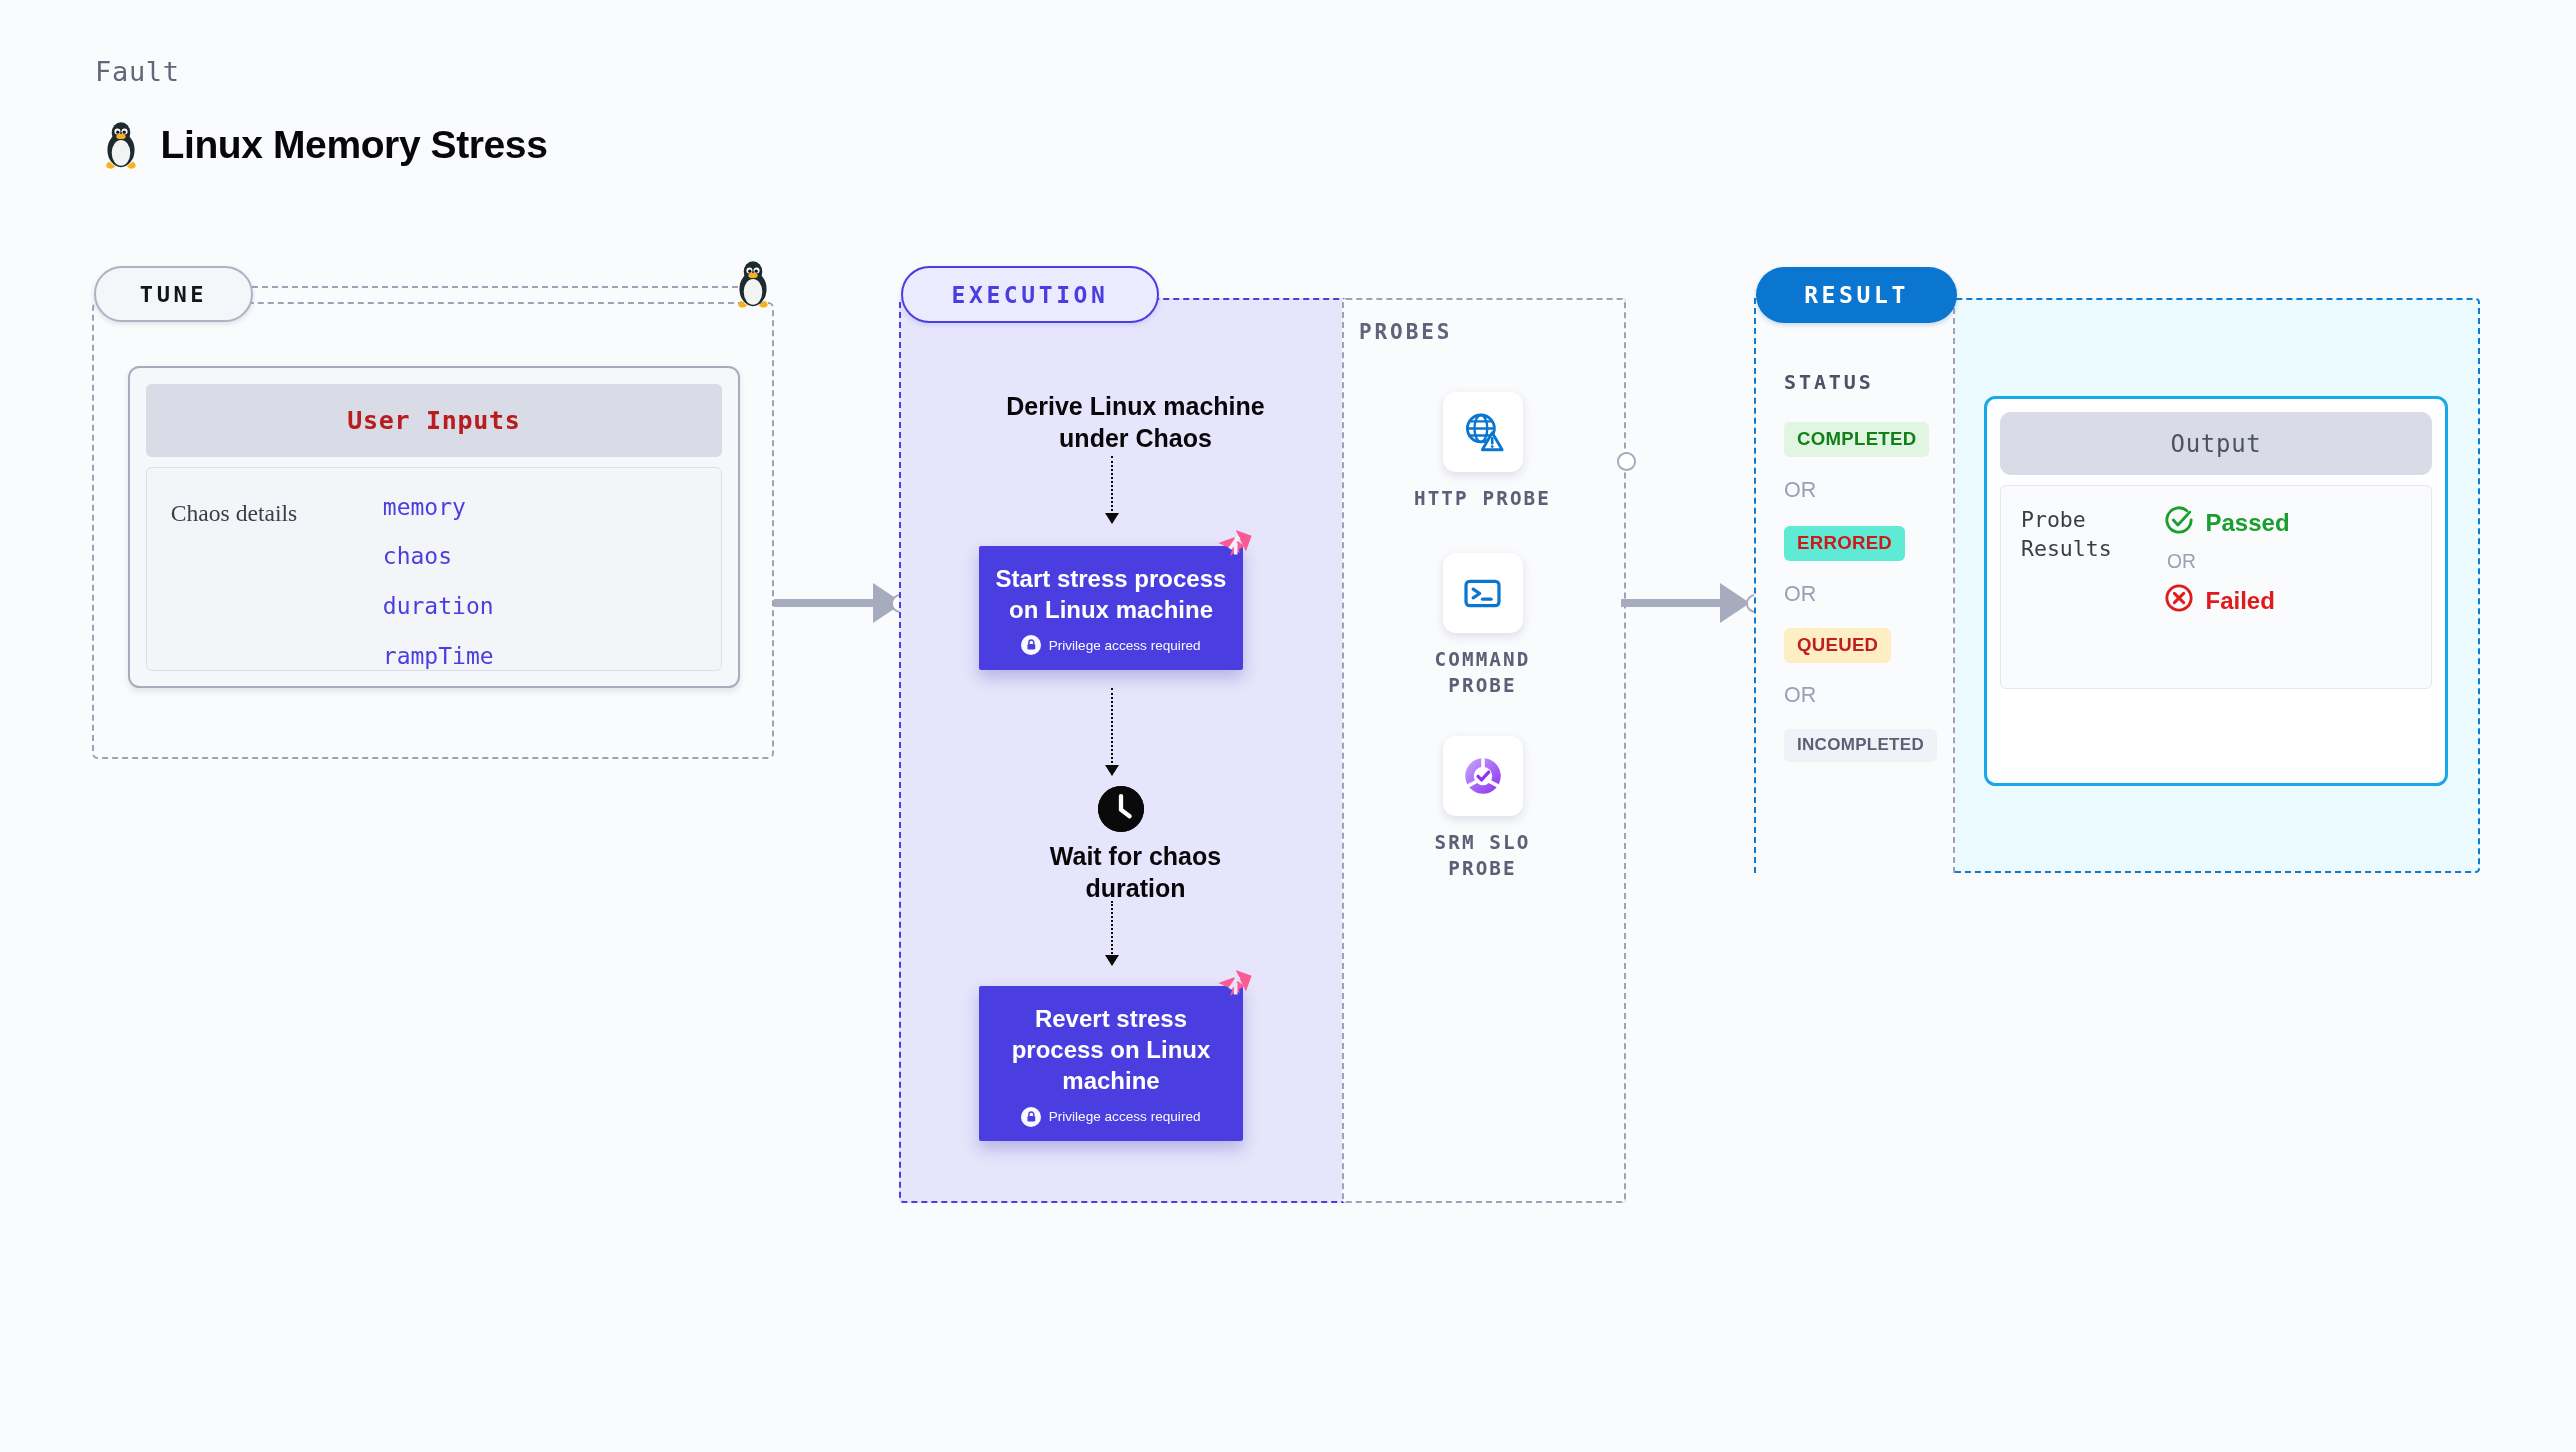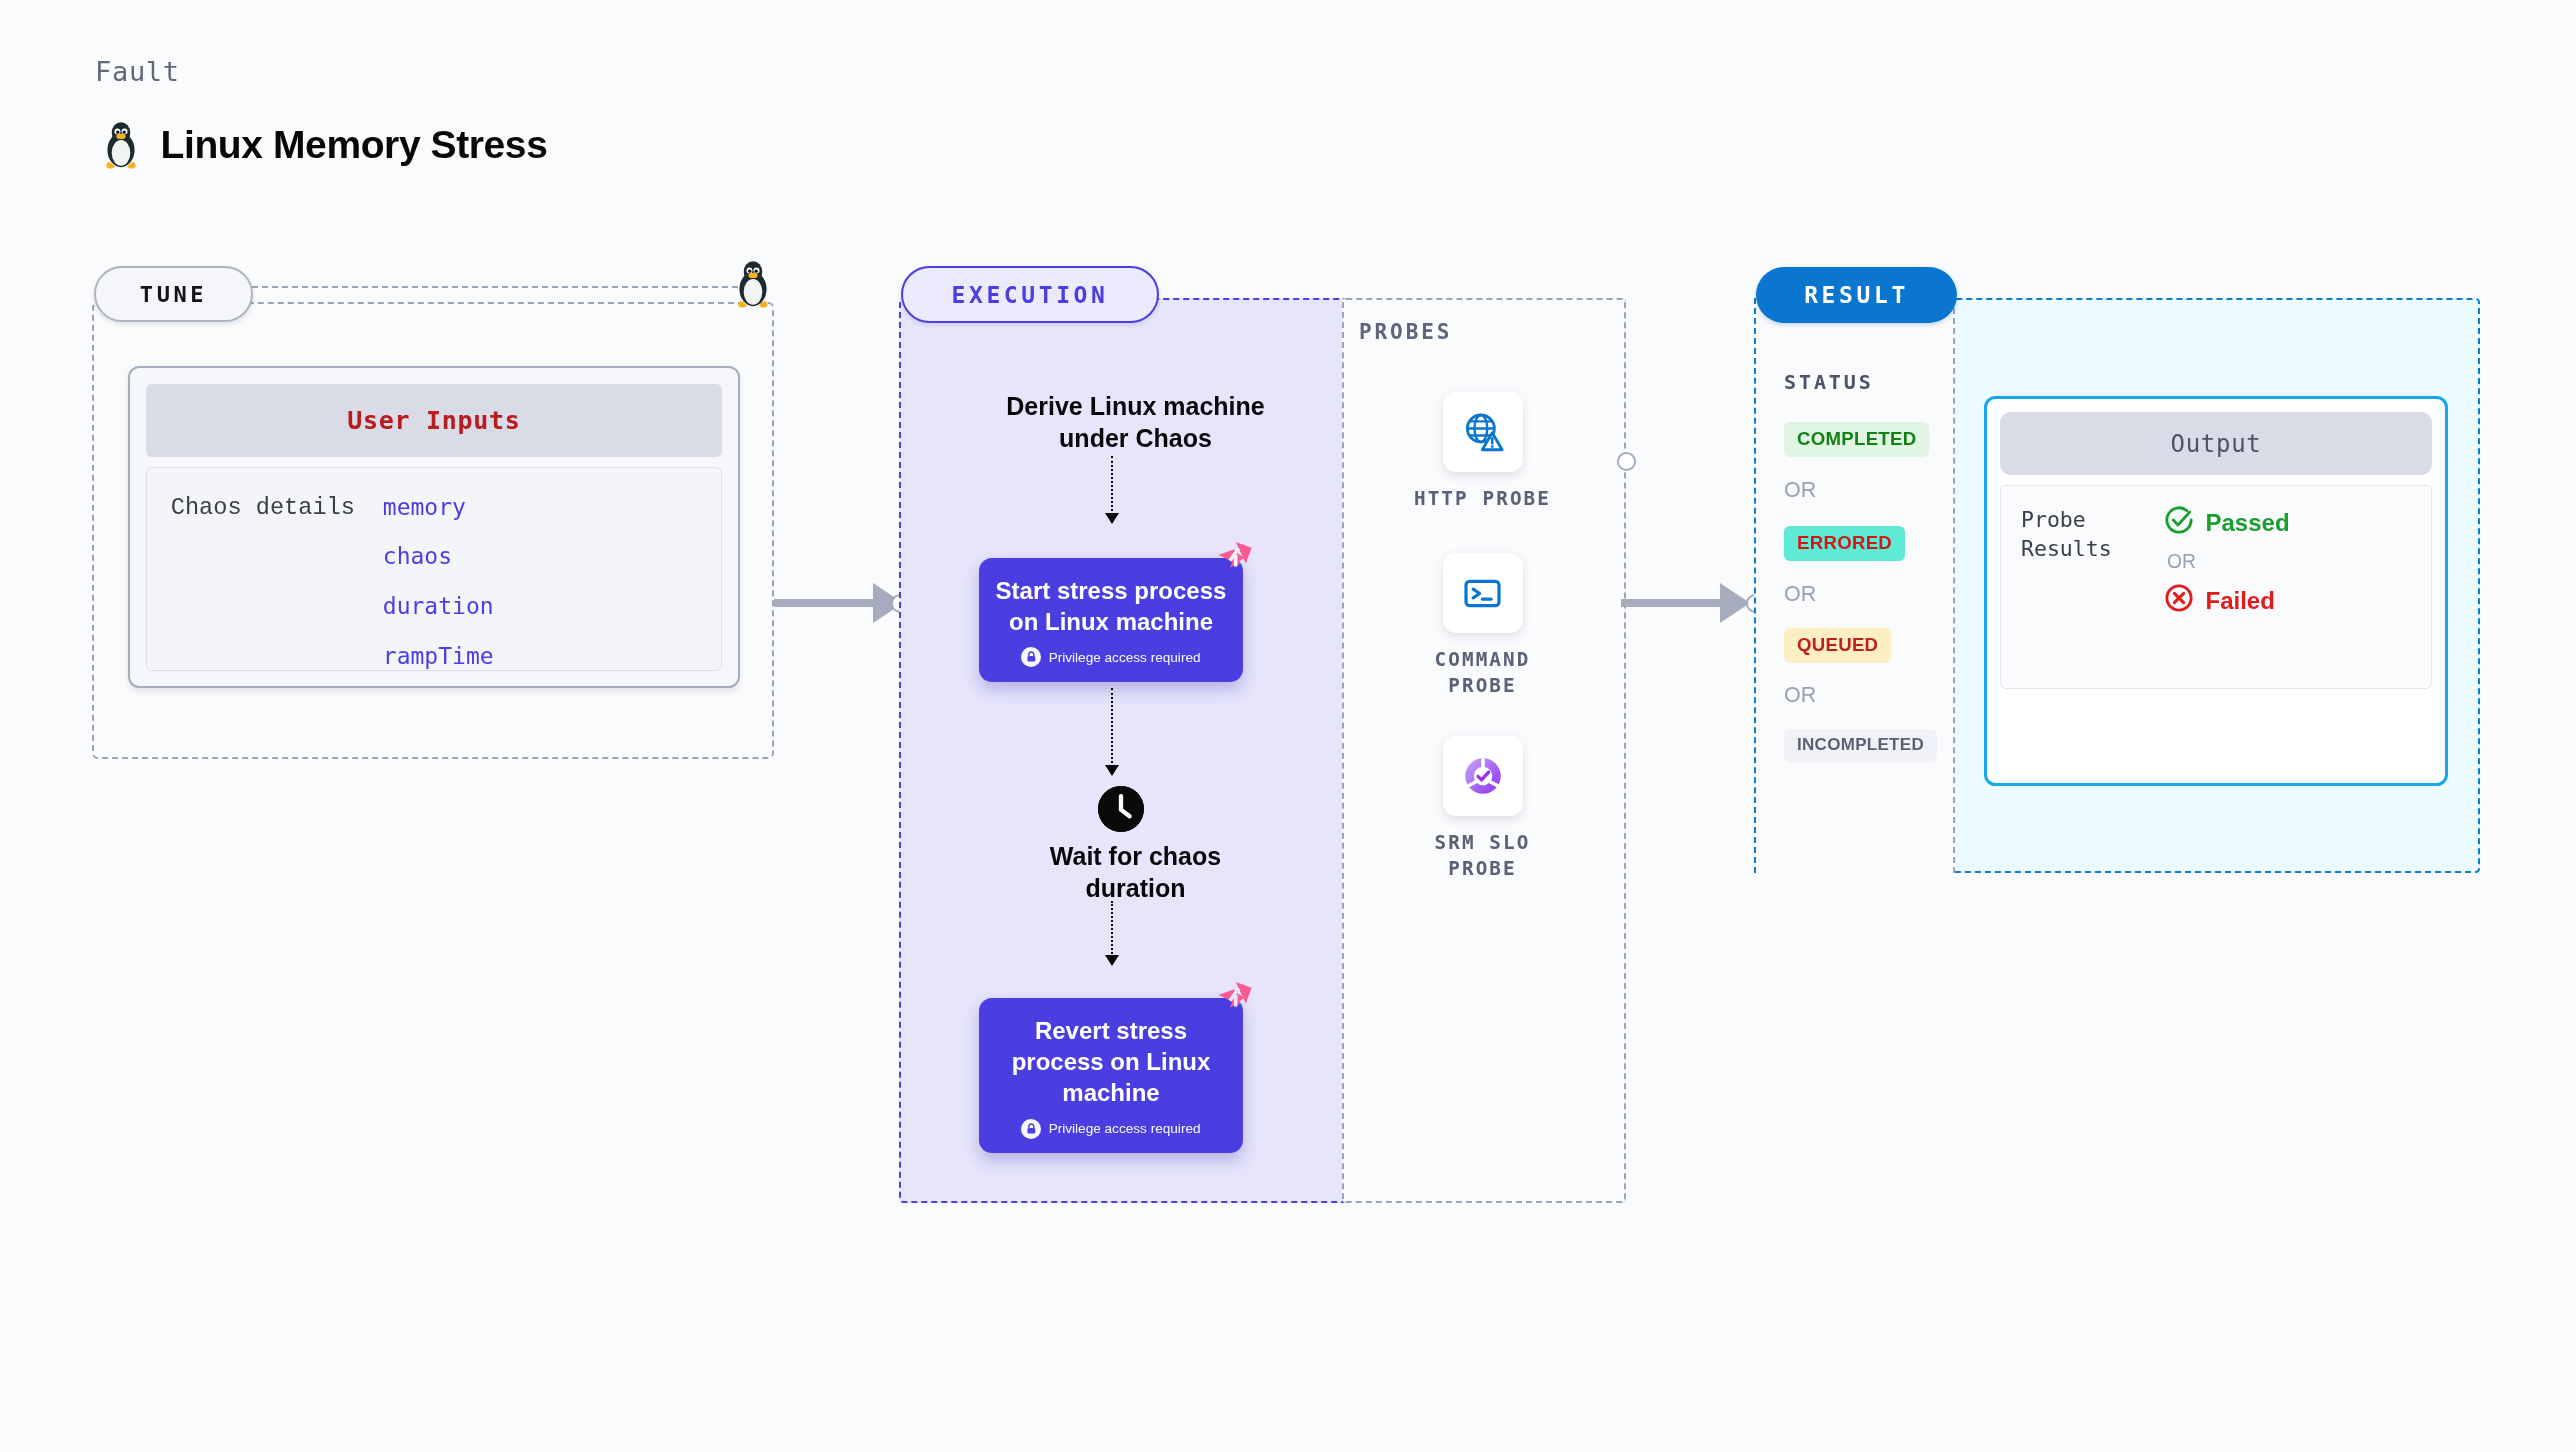--- a/index.html
+++ b/index.html
@@ -60,21 +60,21 @@
     font-family:"DejaVu Sans Mono", monospace; font-size:25px;
     font-weight:700; color:#b91c1c; letter-spacing:0.7px;
   }
   #user-inputs-body {
     margin-top:10px; height:204px; background:#f4f5f9;
     border:1.4px solid #dcdfe9; border-radius:5.7px;
     display:flex; padding:26px 0 0 0;
   }
   #chaos-details-label {
     width:236px; padding-left:24px;
-    font-family:Liberation Mono, monospace; font-size:23.6px; color:#3a3d4a;
+    font-family:Liberation Serif, serif; font-size:23.6px; color:#3a3d4a;margin-top:6px;
   }
   #chaos-params { display:flex; flex-direction:column; gap:23.6px; }
   .chaos-param {
     font-family:"DejaVu Sans Mono", monospace; font-size:23px;
     color:#4b3ee0; font-weight:400;
   }
   #tune-penguin { position:absolute; left:732px; top:259px; z-index:7; }
   .tune-dash-h {
     position:absolute; left:252px; top:286px; width:486px; height:0;
     border-top:2.1px dashed #9ea3b4;
@@ -101,24 +101,23 @@
     font-family:"DejaVu Sans Mono", monospace; font-size:21px;
     letter-spacing:2.9px; color:#60647a; font-weight:700;
   }
 
   .flow-step-text {
     position:absolute; text-align:center; color:#08080a;
     font-weight:700; font-size:25px; line-height:1.28;
     font-family:"Liberation Sans", sans-serif;
   }
   .purple-card {
-    position:absolute; width:264px; background:#4b3ee0; border-radius:13px;
+    position:absolute; width:264px; background:#4b3ee0; border-radius:2px;
     color:#fff; text-align:center; padding:17px 14.3px 14.3px;
     box-shadow:0 7.2px 15.8px rgba(60,50,180,.28);
-    margin-top:12px;
   }
   .purple-card .title {
     font-size:24px; font-weight:700; line-height:1.3;
     font-family:"Liberation Sans", sans-serif;
   }
   .purple-card .priv {
     margin-top:10px; display:flex; align-items:center; justify-content:center;
     gap:7.2px; font-size:13.6px; font-weight:400; opacity:.97;
   }
   .lock-badge {

